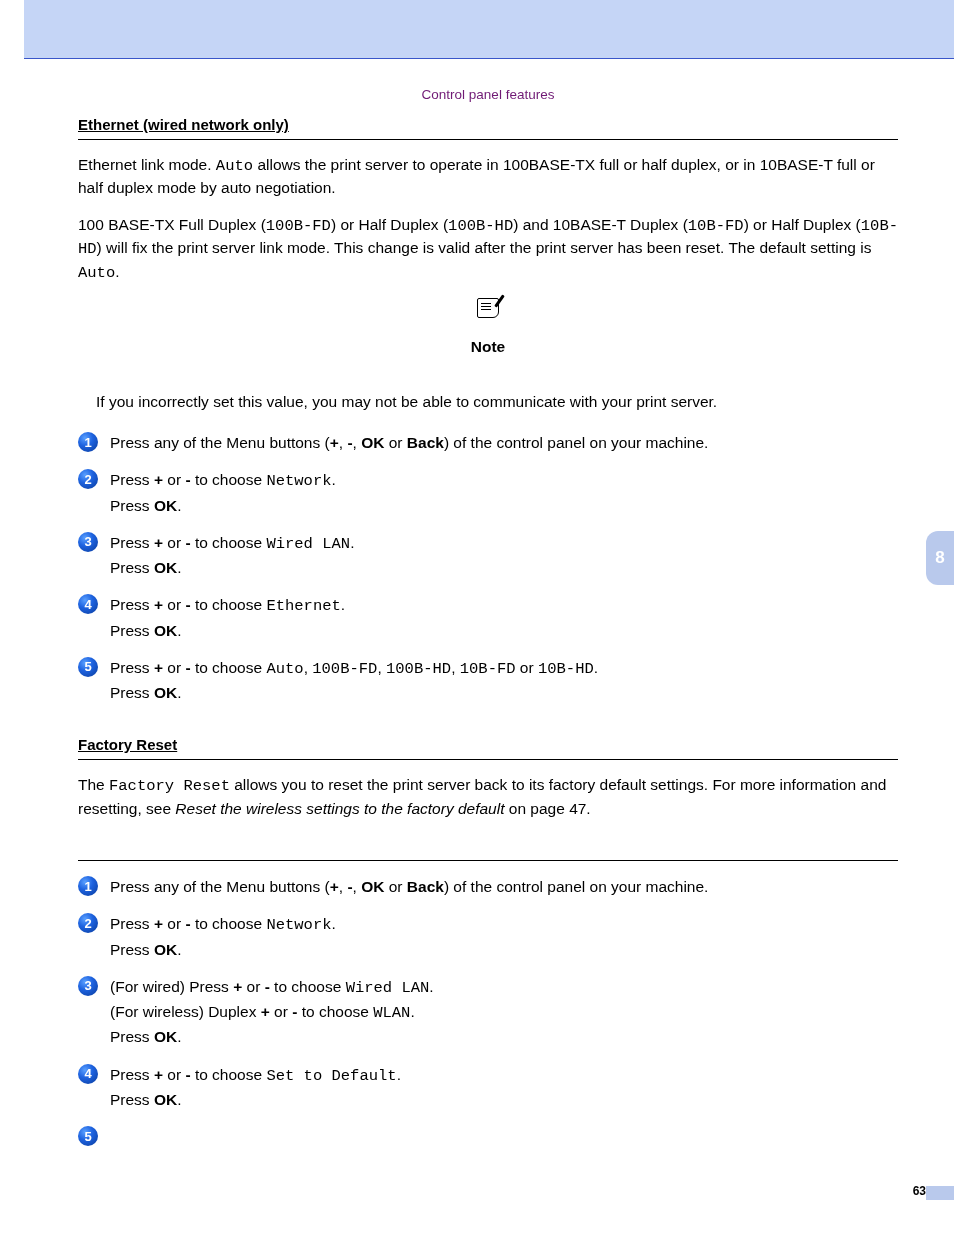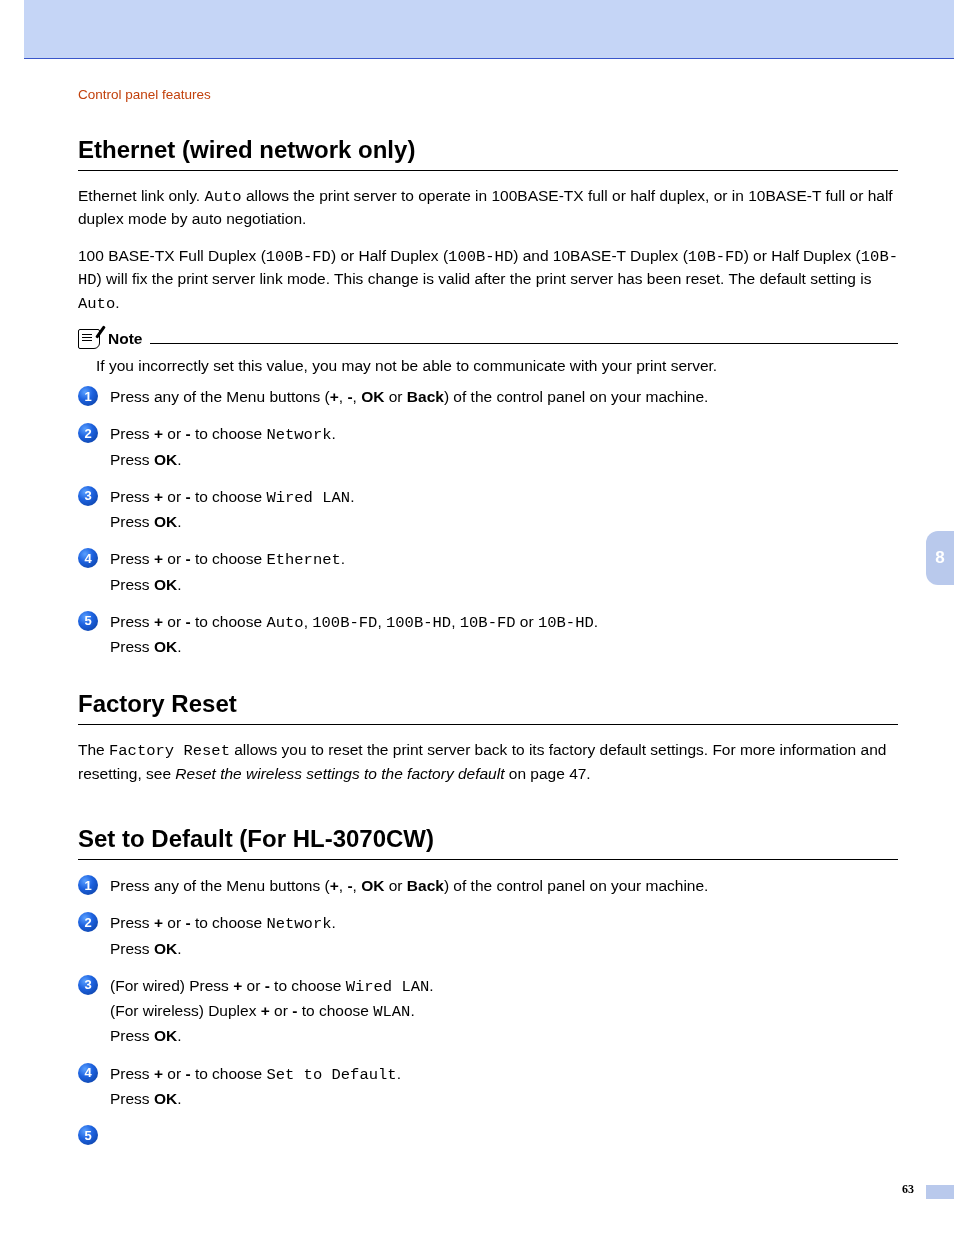--- a/index.html
+++ b/index.html
@@ -15,42 +15,44 @@
     height: 58px;
     background: #c5d5f6;
     border-bottom: 1.5px solid #3a56c9;
     margin:0 0 0 24px;
   }
   .page {
     padding: 28px 56px 40px 78px;
     position: relative;
   }
   .header-right {
-    text-align: left;
+    text-align: center;
     font-size: 13.5px;
-    color: #c2410c;
-    margin-bottom: 34px;
+    color: #701a75;
+    margin-bottom: 14px;
   }
   h2 {
-    font-size: 24px;
+    font-size: 15px;
     font-weight: bold;
     margin: 0 0 6px 0;
+    text-decoration: underline;
   }
   hr.rule {
     border: none;
     border-top: 1px solid #000;
     margin: 0 0 14px 0;
   }
   p { margin: 0 0 14px 0; line-height: 1.45; }
   .mono { font-family: "Courier New", monospace; }
   .note-row {
     display: flex;
     align-items: center;
-    gap: 8px;
+    gap: 20px;
     margin-top: 6px;
+    flex-direction: column;
   }
   .note-icon {
     width: 20px; height: 18px;
     border: 1.3px solid #000;
     border-radius: 2px 2px 6px 2px;
     position: relative;
     flex: 0 0 auto;
   }
   .note-icon::before {
     content: "";
@@ -69,21 +71,21 @@
     transform:rotate(35deg);
     border-radius:1px;
   }
   .note-label { font-weight: bold; }
   .note-line {
     flex: 1;
     border-top: 1px solid #000;
     height: 0;
     margin-top:8px;
   }
-  .note-text { margin: 6px 0 8px 18px; line-height:1.4;}
+  .note-text { margin: 6px 0 18px 18px; line-height:1.4;}
   .steps { margin: 0 0 24px 0; }
   .step {
     display: flex;
     gap: 12px;
     margin-bottom: 14px;
     align-items: flex-start;
   }
   .ball {
     width: 20px; height: 20px;
     border-radius: 50%;
@@ -111,25 +113,24 @@
     border-radius: 12px 0 0 12px;
     display: flex;
     align-items: center;
     justify-content: center;
     color: #fff;
     font-weight: bold;
     font-size: 17px;
   }
   .page-num {
     position: absolute;
-    right: 40px;
+    right: 28px;
     bottom: 12px;
     font-size: 12px;
     font-weight: bold;
-    font-family: Liberation Serif, serif;
   }
   .page-num-bar{
     position:absolute;
     right:0;
     bottom:10px;
     width:28px;
     height:14px;
     background:#b9c9ec;
   }
   .small-gap{height:8px;}
@@ -140,21 +141,21 @@
 <div class="top-band"></div>
 
 <div class="page">
 
   <div class="header-right">Control panel features</div>
 
   <h2>Ethernet (wired network only)</h2>
   <hr class="rule">
 
   <p>
-    <span>Ethernet link only. </span><span class="mono">Auto</span><span> allows the print server to operate in 100BASE-TX full or half duplex, or in 10BASE-T full or half duplex mode by auto negotiation.</span>
+    <span>Ethernet link mode. </span><span class="mono">Auto</span><span> allows the print server to operate in 100BASE-TX full or half duplex, or in 10BASE-T full or half duplex mode by auto negotiation.</span>
   </p>
 
   <p>
     <span>100 BASE-TX Full Duplex (</span><span class="mono">100B-FD</span><span>) or Half Duplex (</span><span class="mono">100B-HD</span><span>) and 10BASE-T Duplex (</span><span class="mono">10B-FD</span><span>) or Half Duplex (</span><span class="mono">10B-HD</span><span>) will fix the print server link mode. This change is valid after the print server has been reset. The default setting is </span><span class="mono">Auto</span><span>.</span>
   </p>
 
   <div class="note-row">
     <span class="note-icon"></span>
     <span class="note-label">Note</span>
     <span class="note-line"></span>
@@ -201,21 +202,20 @@
   <div class="small-gap"></div>
 
   <h2>Factory Reset</h2>
   <hr class="rule">
   <p>
     <span>The </span><span class="mono">Factory Reset</span><span> allows you to reset the print server back to its factory default settings. For more information and resetting, see </span><i>Reset the wireless settings to the factory default</i><span> on page 47.</span>
   </p>
 
   <div class="section-gap"></div>
 
-  <h2>Set to Default (For HL-3070CW)</h2>
   <hr class="rule">
 
   <div class="steps">
     <div class="step">
       <div class="ball">1</div>
       <div class="step-body">
         <span>Press any of the Menu buttons (</span><b>+</b><span>, </span><b>-</b><span>, </span><b>OK</b><span> or </span><b>Back</b><span>) of the control panel on your machine.</span>
       </div>
     </div>
     <div class="step">

